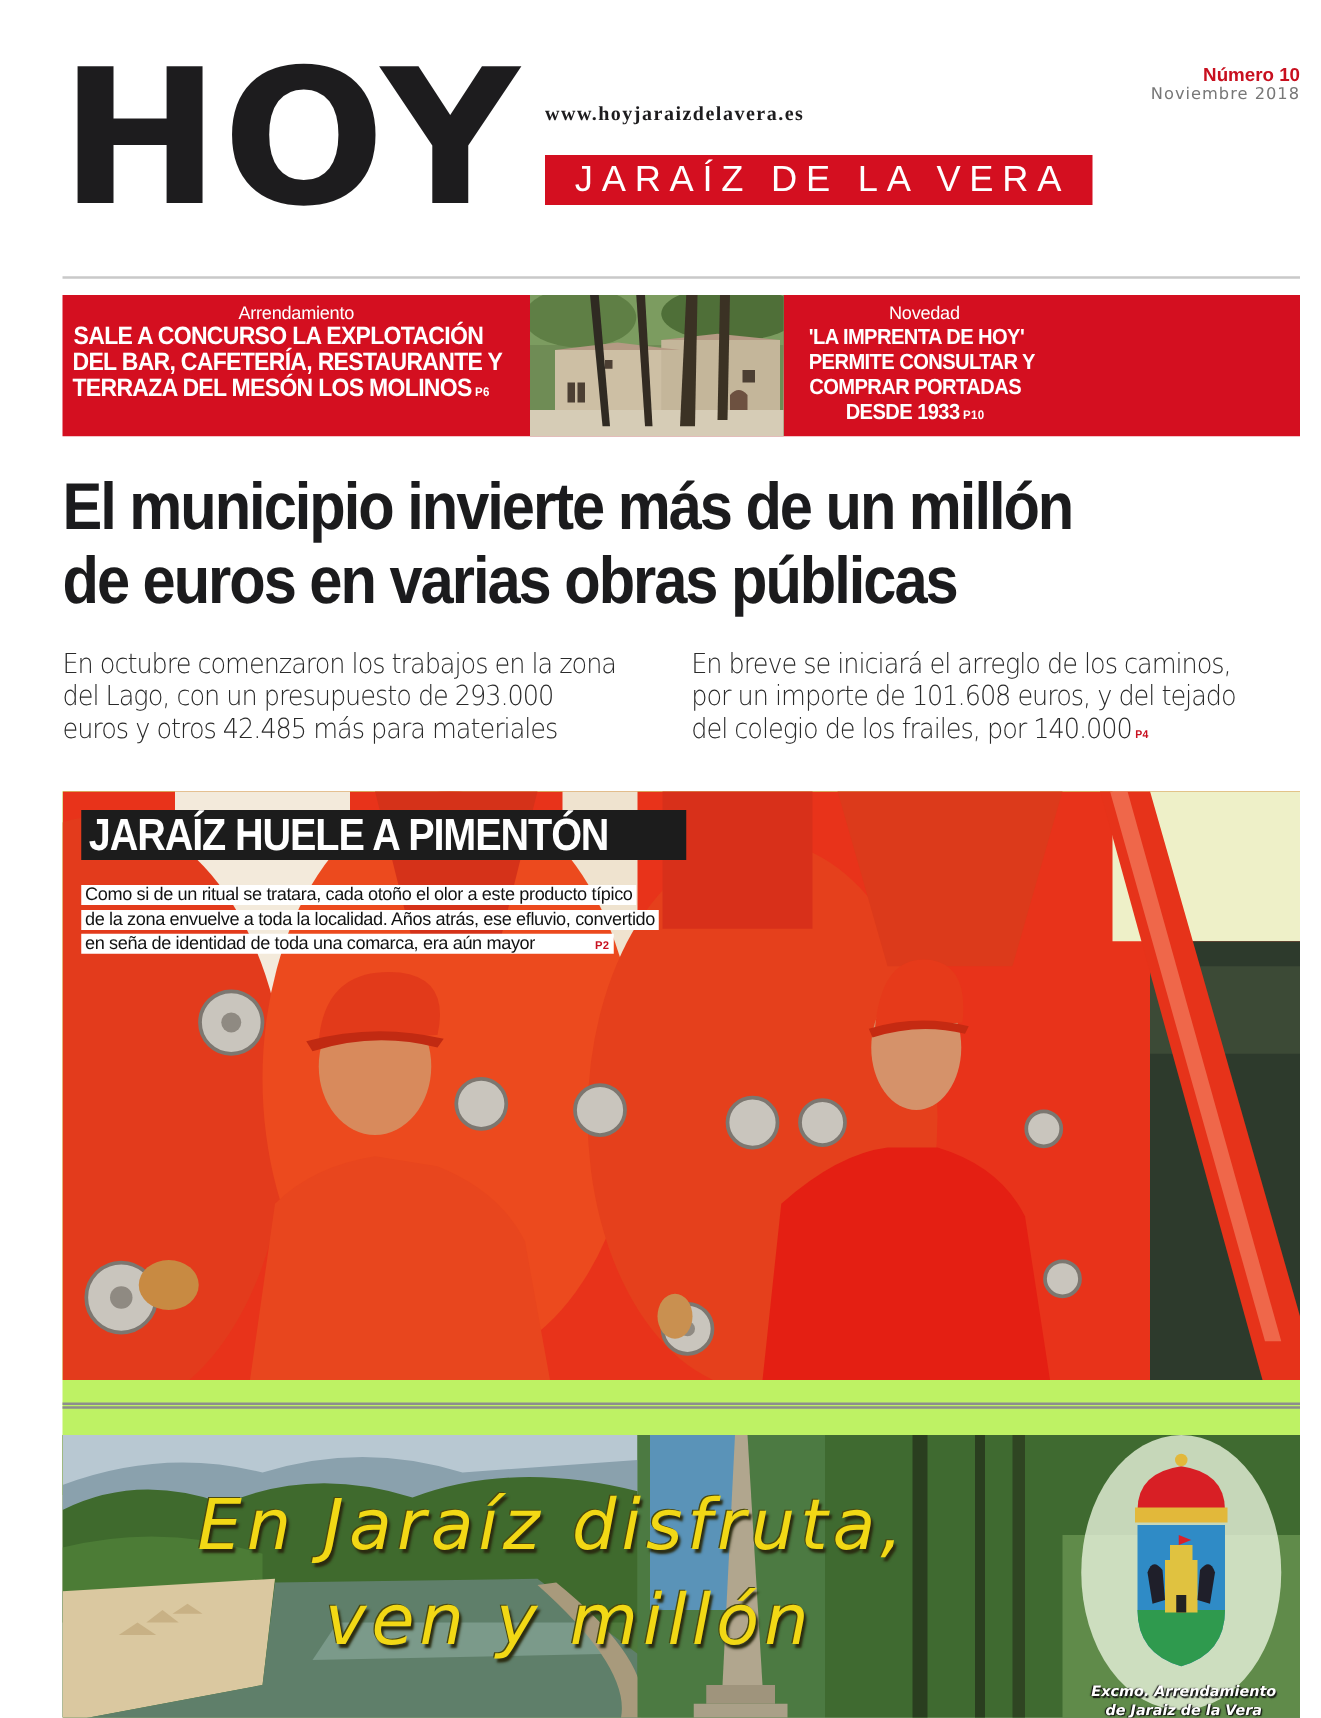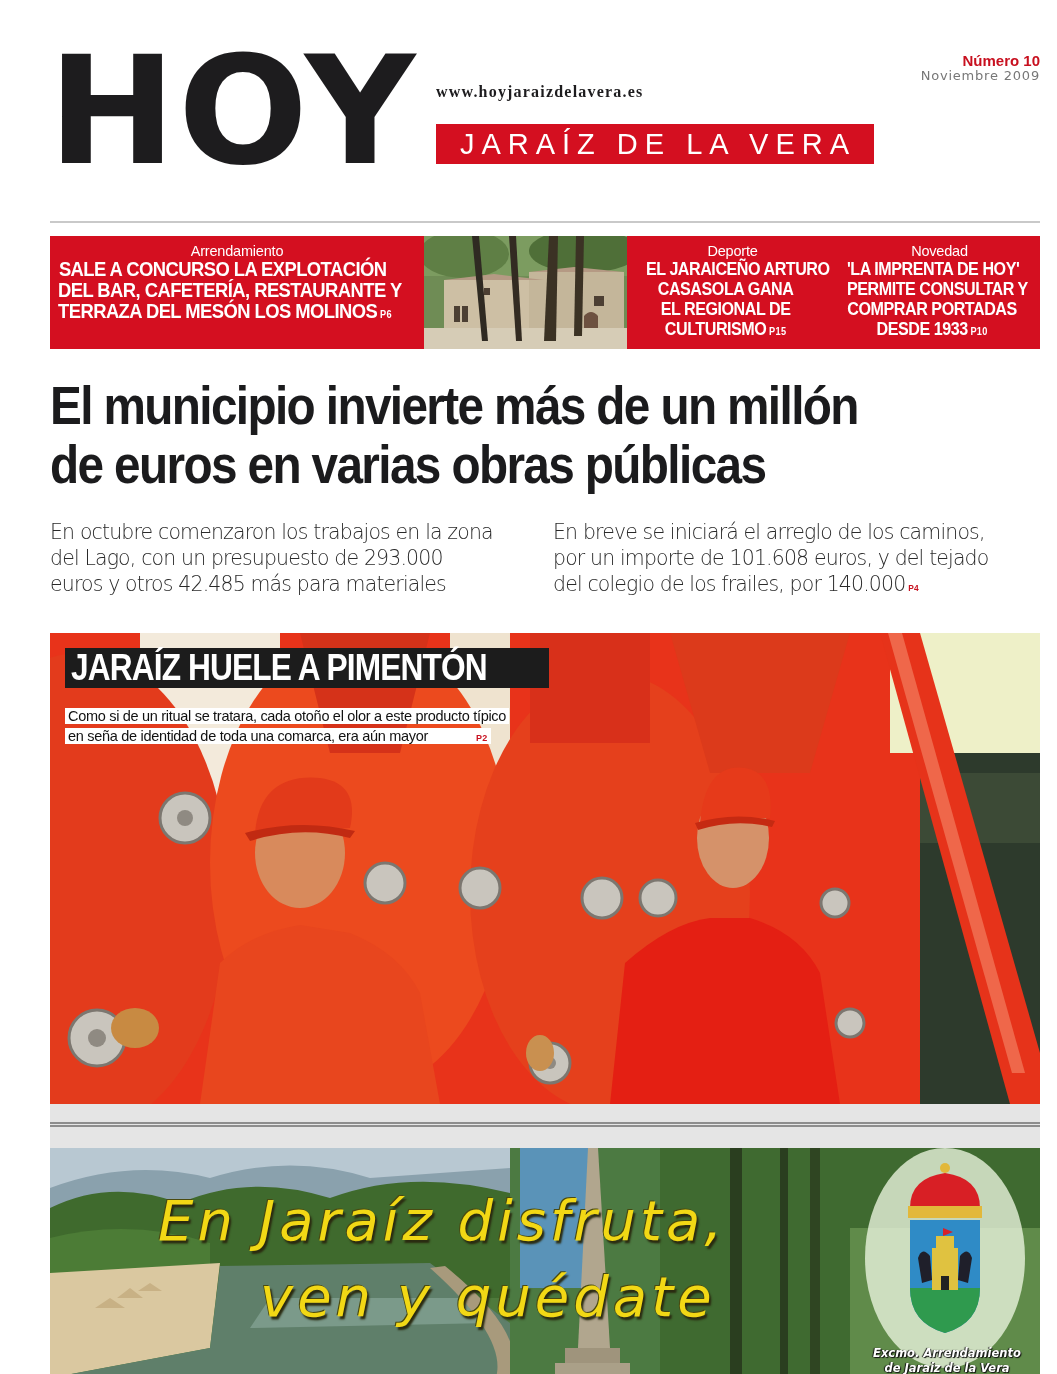--- a/index.html
+++ b/index.html
@@ -74,21 +74,21 @@
     line-height: 26px; letter-spacing: -0.9px; color: #2a2a2a; white-space: nowrap;
     transform: scaleX(0.93); transform-origin: left top;
   }
   .subhead-left { left: 50px; }
   .subhead-right { left: 553px; }
   .subhead .page-ref { color: #c8101f; font-family: "Liberation Sans", sans-serif; font-size: 9px; }
 
   
   .feature {
     position: absolute; left: 50px; top: 633px; width: 990px; height: 563px; overflow: hidden;
-    background: #e5e5e5;
+    background: #bef264;
   }
   .feature svg { position: absolute; left: 0; top: 0; }
   .feature-title {
     position: absolute; left: 15px; top: 15px; height: 40px; padding: 0 6px;
     background: #1c1c1c; color: #fff;
     font-family: "Liberation Sans", sans-serif; font-weight: bold; font-size: 36px; line-height: 40px;
     letter-spacing: -1px; white-space: nowrap;
   }
   .feature-title span { display: inline-block; transform: scaleX(0.88); transform-origin: left center; }
   .feature-caption {
@@ -124,21 +124,21 @@
 </head>
 <body>
 
 <header>
   <div class="logo">HOY</div>
   <div class="website">www.hoyjaraizdelavera.es</div>
   <div class="edition-banner">
     <span>JARAÍZ DE LA VERA</span>
   </div>
   <div class="issue-number">Número 10</div>
-  <div class="issue-date">Noviembre 2009</div>
+  <div class="issue-date">Noviembre 2018</div>
   <div class="rule-top"></div>
 </header>
 
 <section class="teasers">
   <div class="teaser teaser-1">
     <div class="teaser-kicker">Arrendamiento</div>
     <div class="teaser-head">
       <div>SALE A CONCURSO LA EXPLOTACIÓN</div>
       <div>DEL BAR, CAFETERÍA, RESTAURANTE Y</div>
       <div><span>TERRAZA DEL MESÓN LOS MOLINOS</span><span class="page-ref">P6</span></div>
@@ -161,29 +161,20 @@
       <rect x="170" y="60" width="10" height="10" fill="#4c3f33"></rect>
       <path d="M160 92 L160 80 Q167 72 174 80 L174 92 Z" fill="#6d5140"></path>
       <rect x="0" y="92" width="203" height="21" fill="#d6ccb6"></rect>
       <path d="M48 0 L58 105 L64 105 L55 0 Z" fill="#2f2a22"></path>
       <path d="M85 0 L92 105 L98 105 L92 0 Z" fill="#332b22"></path>
       <path d="M125 0 L120 105 L132 105 L134 0 Z" fill="#3b3224"></path>
       <path d="M152 0 L150 100 L158 100 L160 0 Z" fill="#3b3224"></path>
     </svg>
   </div>
 
-  <div class="teaser teaser-2">
-    <div class="teaser-kicker">Deporte</div>
-    <div class="teaser-head small">
-      <div>EL JARAICEÑO ARTURO</div>
-      <div>CASASOLA GANA</div>
-      <div>EL REGIONAL DE</div>
-      <div><span>CULTURISMO</span><span class="page-ref">P15</span></div>
-    </div>
-  </div>
 
   <div class="teaser teaser-3">
     <div class="teaser-kicker">Novedad</div>
     <div class="teaser-head small">
       <div>'LA IMPRENTA DE HOY'</div>
       <div>PERMITE CONSULTAR Y</div>
       <div>COMPRAR PORTADAS</div>
       <div><span>DESDE 1933</span><span class="page-ref">P10</span></div>
     </div>
   </div>
@@ -251,20 +242,21 @@
 
     <path d="M560 471 L575 330 Q620 290 660 285 L700 285 Q750 300 770 340 L790 471 Z" fill="#e41f13"></path>
     <ellipse cx="683" cy="205" rx="36" ry="50" fill="#d5926a"></ellipse>
     <path d="M650 190 Q655 130 695 135 Q725 140 720 185 Z" fill="#e63a1a"></path>
     <path d="M645 190 Q685 178 725 188 L722 194 Q685 185 648 197 Z" fill="#c52a12"></path>
     <ellipse cx="490" cy="420" rx="14" ry="18" fill="#c99050"></ellipse>
   </svg>
   <div class="feature-title"><span>JARAÍZ HUELE A PIMENTÓN</span></div>
   <div class="feature-caption">
     <span class="cap-line"><span>Como si de un ritual se tratara, cada otoño el olor a este producto típico</span></span>
+    <span class="cap-line"><span>de la zona envuelve a toda la localidad. Años atrás, ese efluvio, convertido</span></span>
     <span class="cap-line"><span><span>en seña de identidad de toda una comarca, era aún mayor</span><span class="page-ref">P2</span></span></span>
   </div>
 </section>
 
 <div class="rule-double"></div>
 <section class="ad-banner">
   <svg width="990" height="242" viewBox="0 0 990 242">
 
     <rect width="990" height="242" fill="#4f7a3c"></rect>
     <rect x="0" y="0" width="460" height="60" fill="#b8c8d2"></rect>
@@ -309,18 +301,18 @@
     <path d="M860 140 L930 140 Q930 175 895 185 Q860 175 860 140 Z" fill="#2f9a4e"></path>
 
     <rect x="882" y="100" width="26" height="42" fill="#e0c240"></rect>
     <rect x="886" y="88" width="18" height="14" fill="#e0c240"></rect>
     <rect x="891" y="128" width="8" height="14" fill="#222"></rect>
     <polygon points="893,80 903,84 893,88" fill="#d8202a"></polygon>
     <path d="M868 110 Q872 98 880 108 L882 132 L872 135 Z" fill="#1f1f2a"></path>
     <path d="M922 110 Q918 98 910 108 L908 132 L918 135 Z" fill="#1f1f2a"></path>
   </svg>
   <div class="ad-slogan ad-slogan-1">En Jaraíz disfruta,</div>
-  <div class="ad-slogan ad-slogan-2">ven y quédate</div>
+  <div class="ad-slogan ad-slogan-2">ven y millón</div>
   <div class="ad-coat-caption">
     <div>Excmo. Arrendamiento</div>
     <div>de Jaraiz de la Vera</div>
   </div>
 </section>
 
 </body></html>

